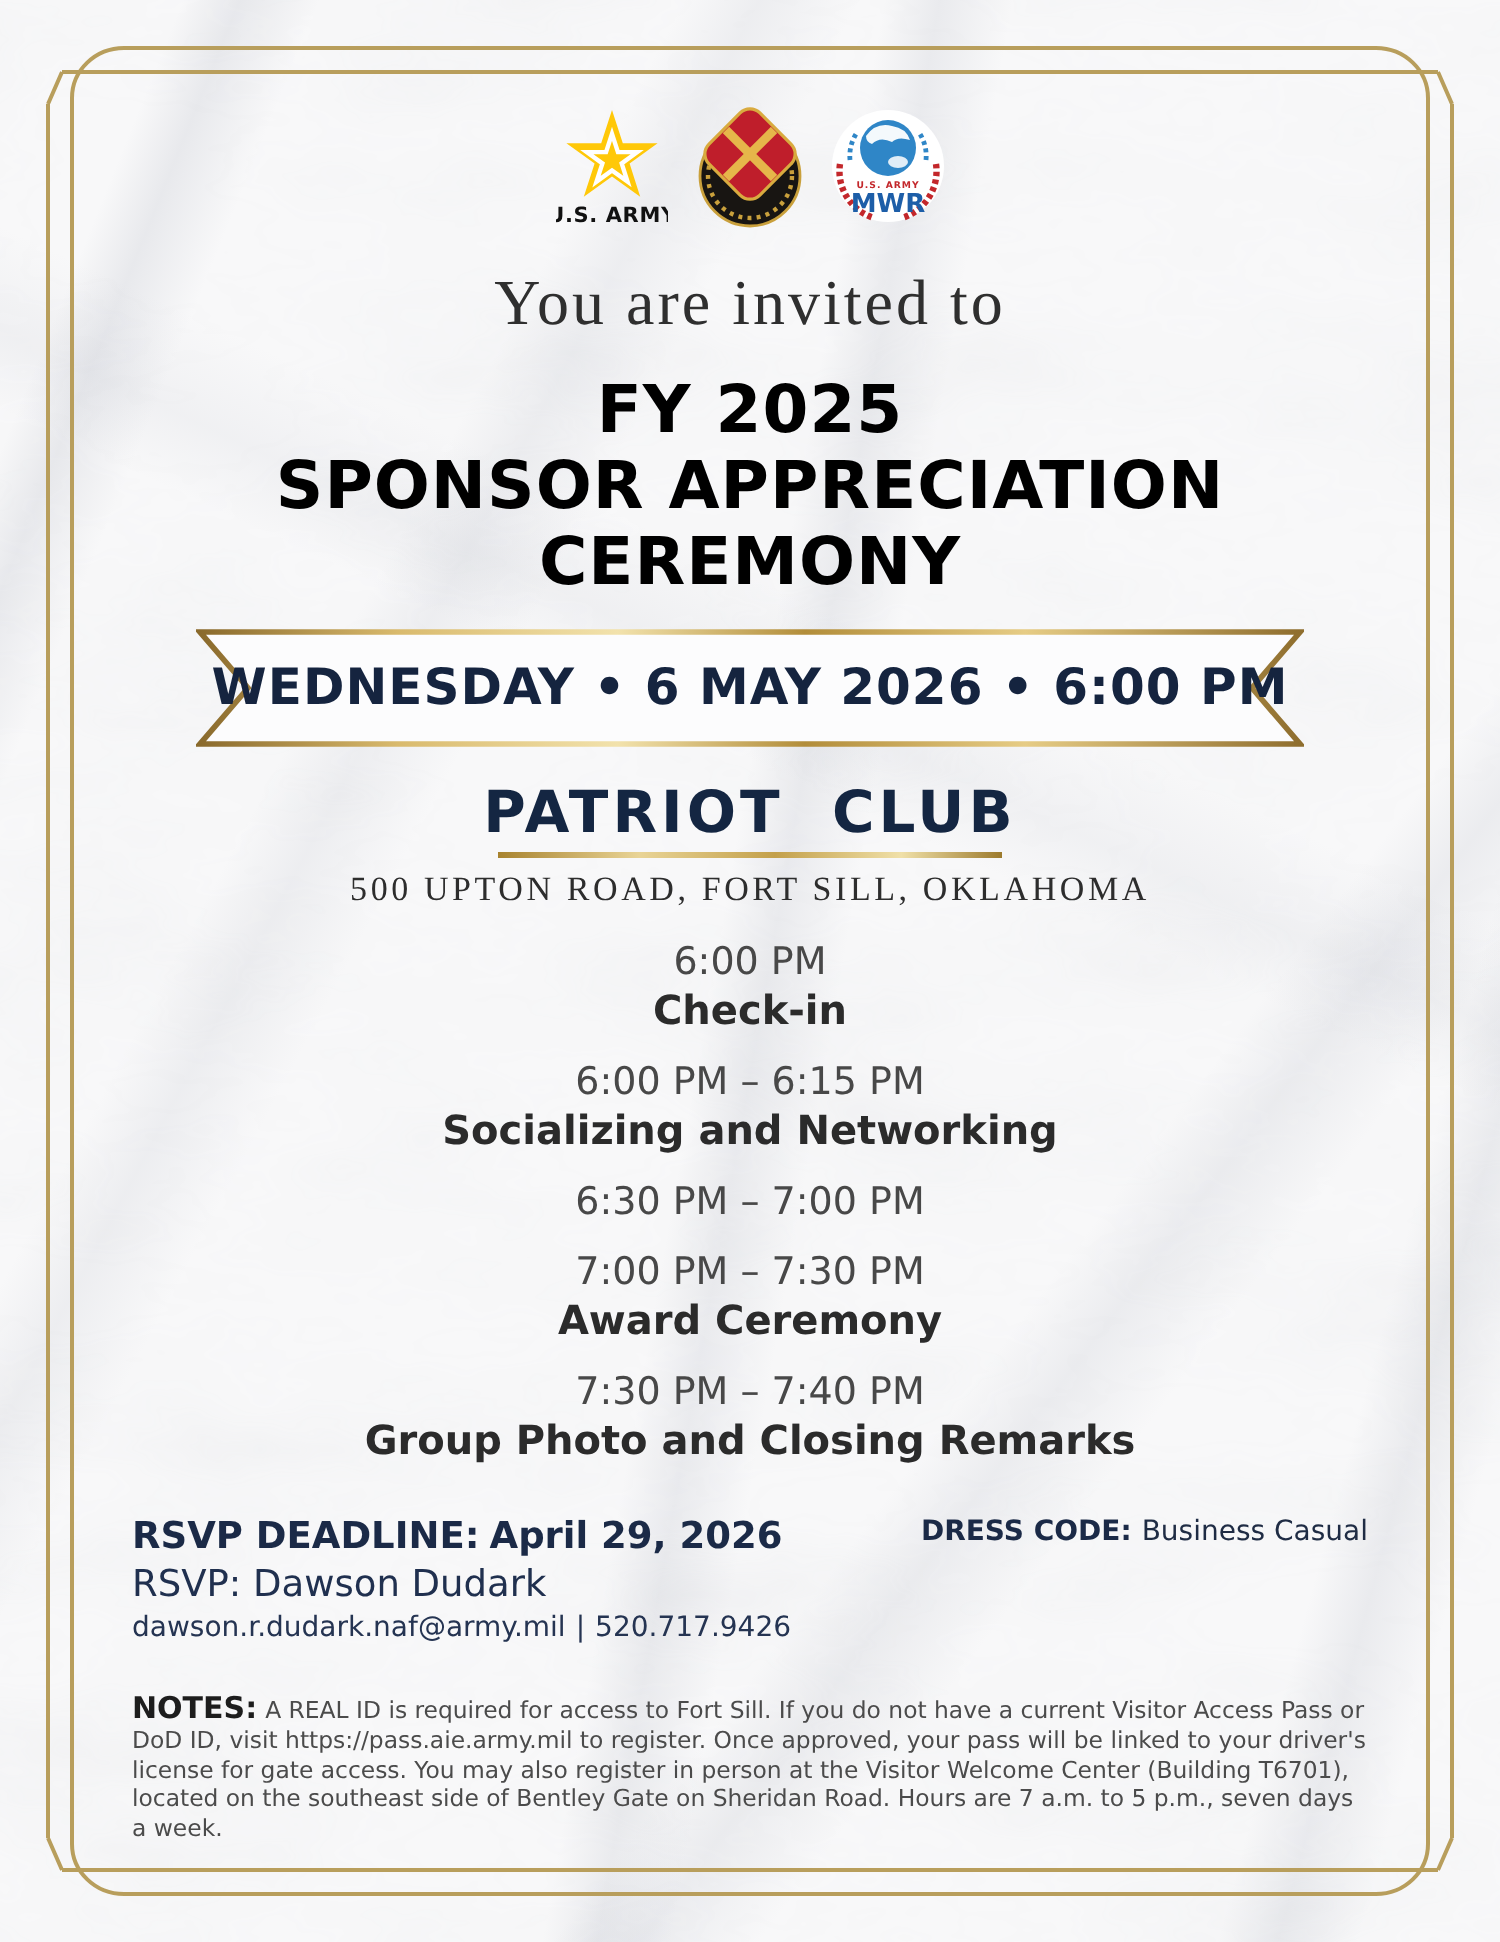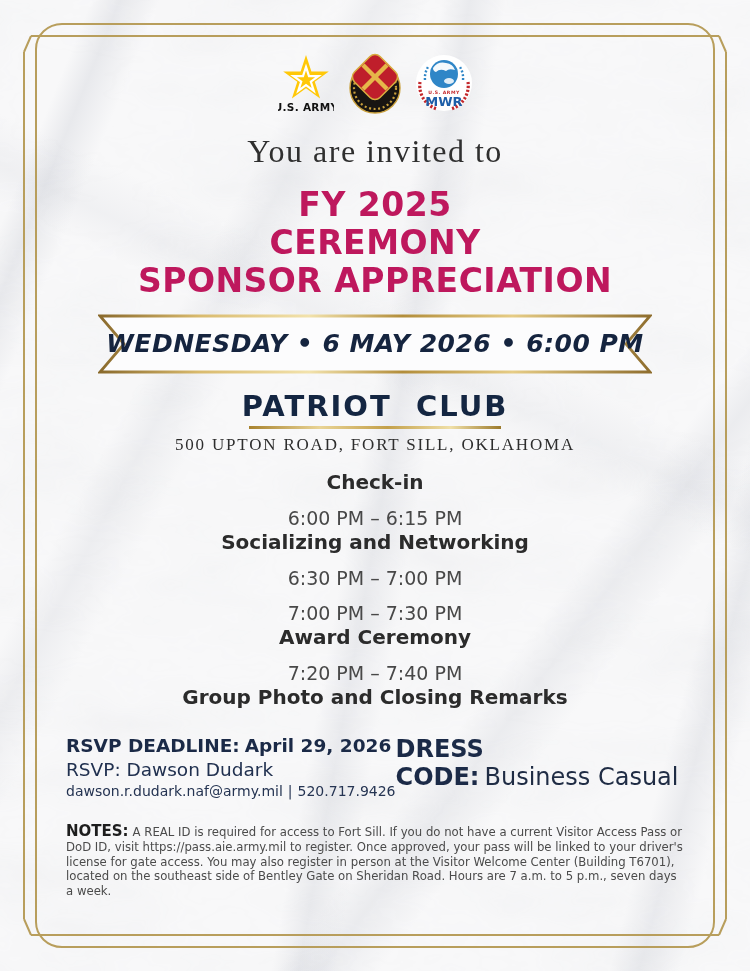--- a/index.html
+++ b/index.html
@@ -27,28 +27,28 @@
   .logos{margin-top:53px;height:62px;display:flex;justify-content:center;align-items:center;gap:13px;}
   .logos svg{display:block;}
 
   .intro{
     margin-top:18px;
     font-family:"Liberation Serif","DejaVu Serif",serif;
     font-size:32px;letter-spacing:1.5px;color:#2f2f2f;
   }
 
   .title{margin:16px 0 0 0;font-size:33px;line-height:38px;font-weight:bold;
-         color:#be185d;letter-spacing:.5px;}
+         color:#000000;letter-spacing:.5px;}
   .title span{display:block;}
 
   .ribbon{position:relative;width:554px;height:60px;margin:14px auto 0;}
   .ribbon svg{position:absolute;inset:0;}
   .ribbon .ribbon-text{
     position:relative;display:block;line-height:60px;
-    font-size:25px;font-weight:bold;color:#15243f;letter-spacing:.5px;font-style:italic;
+    font-size:25px;font-weight:bold;color:#15243f;letter-spacing:.5px;
   }
 
   .venue{margin-top:15px;}
   .venue-name{
     margin:0;font-size:29px;font-weight:bold;color:#142642;
     letter-spacing:2px;white-space:pre;
   }
   .venue-underline{
     width:252px;height:3px;margin:3px auto 6px;
     background:linear-gradient(90deg,#a8832f,#e9d496 28%,#c3a04a 55%,#f0e0a8 80%,#9c7a2c);
@@ -65,21 +65,21 @@
 
   .info-row{
     width:618px;margin:26px auto 0;display:flex;justify-content:space-between;
     text-align:left;
   }
   .rsvp-deadline{font-size:18.5px;font-weight:bold;color:#1b2a47;}
   .rsvp-deadline .val{margin-left:5px;text-align:center;}
   .rsvp-contact{font-size:18.5px;color:#20304f;margin-top:3px;}
   .rsvp-detail{font-size:14px;color:#253452;margin-top:3px;}
   .rsvp-detail .divider{margin:0 5px;}
-  .dress-code{font-size:24px;color:#1f2c44;}
+  .dress-code{font-size:14px;color:#1f2c44;}
   .dress-code .label{font-weight:bold;color:#1b2a47;margin-right:5px;}
 
   .notes{
     width:618px;margin:25px auto 0;text-align:left;
     font-size:11.7px;line-height:14.8px;color:#4b4b4b;
   }
   .notes .label{font-weight:bold;font-size:15px;color:#1d1d1d;margin-right:4px;}
 </style>
 </head>
 <body>
@@ -141,22 +141,22 @@
         <path d="M52 28 A24.5 24.5 0 0 1 35 55" stroke="#c3272b" stroke-width="3.2" fill="none" stroke-dasharray="2.2 1.7"></path>
         <text x="28" y="40" text-anchor="middle" font-size="4.6" font-weight="bold" fill="#c3272b" letter-spacing="0.5" font-family="DejaVu Sans, sans-serif">U.S. ARMY</text>
         <text x="28" y="52" text-anchor="middle" font-size="13" font-weight="bold" fill="#1d5ea8" font-family="DejaVu Sans, sans-serif">MWR</text>
       </svg>
     </div>
 
     <div class="intro">You are invited to</div>
 
     <h1 class="title">
       <span>FY 2025</span>
+      <span>SPONSOR APPRECIATION</span>
       <span>CEREMONY</span>
-      <span>SPONSOR APPRECIATION</span>
     </h1>
 
     <div class="ribbon">
       <svg width="554" height="60" viewBox="0 0 554 60" aria-hidden="true">
         <defs>
           <linearGradient id="goldstroke" x1="0" y1="0" x2="1" y2="0">
             <stop offset="0" stop-color="#8a6a2c"></stop>
             <stop offset="0.18" stop-color="#d9ba6d"></stop>
             <stop offset="0.38" stop-color="#f2e2ac"></stop>
             <stop offset="0.55" stop-color="#b28d3a"></stop>
@@ -170,35 +170,36 @@
     </div>
 
     <div class="venue">
       <h2 class="venue-name">PATRIOT  CLUB</h2>
       <div class="venue-underline"></div>
       <div class="venue-address">500 UPTON ROAD, FORT SILL, OKLAHOMA</div>
     </div>
 
     <div class="schedule">
       <div class="schedule-item">
+        <div class="schedule-time">6:00 PM</div>
         <div class="schedule-activity">Check-in</div>
       </div>
       <div class="schedule-item">
         <div class="schedule-time">6:00 PM – 6:15 PM</div>
         <div class="schedule-activity">Socializing and Networking</div>
       </div>
       <div class="schedule-item">
         <div class="schedule-time">6:30 PM – 7:00 PM</div>
       </div>
       <div class="schedule-item">
         <div class="schedule-time">7:00 PM – 7:30 PM</div>
         <div class="schedule-activity">Award Ceremony</div>
       </div>
       <div class="schedule-item">
-        <div class="schedule-time">7:20 PM – 7:40 PM</div>
+        <div class="schedule-time">7:30 PM – 7:40 PM</div>
         <div class="schedule-activity">Group Photo and Closing Remarks</div>
       </div>
     </div>
 
     <div class="info-row">
       <div class="rsvp-block">
         <div class="rsvp-deadline">
           <span>RSVP DEADLINE:</span><span class="val">April 29, 2026</span>
         </div>
         <div class="rsvp-contact">RSVP: Dawson Dudark</div>

